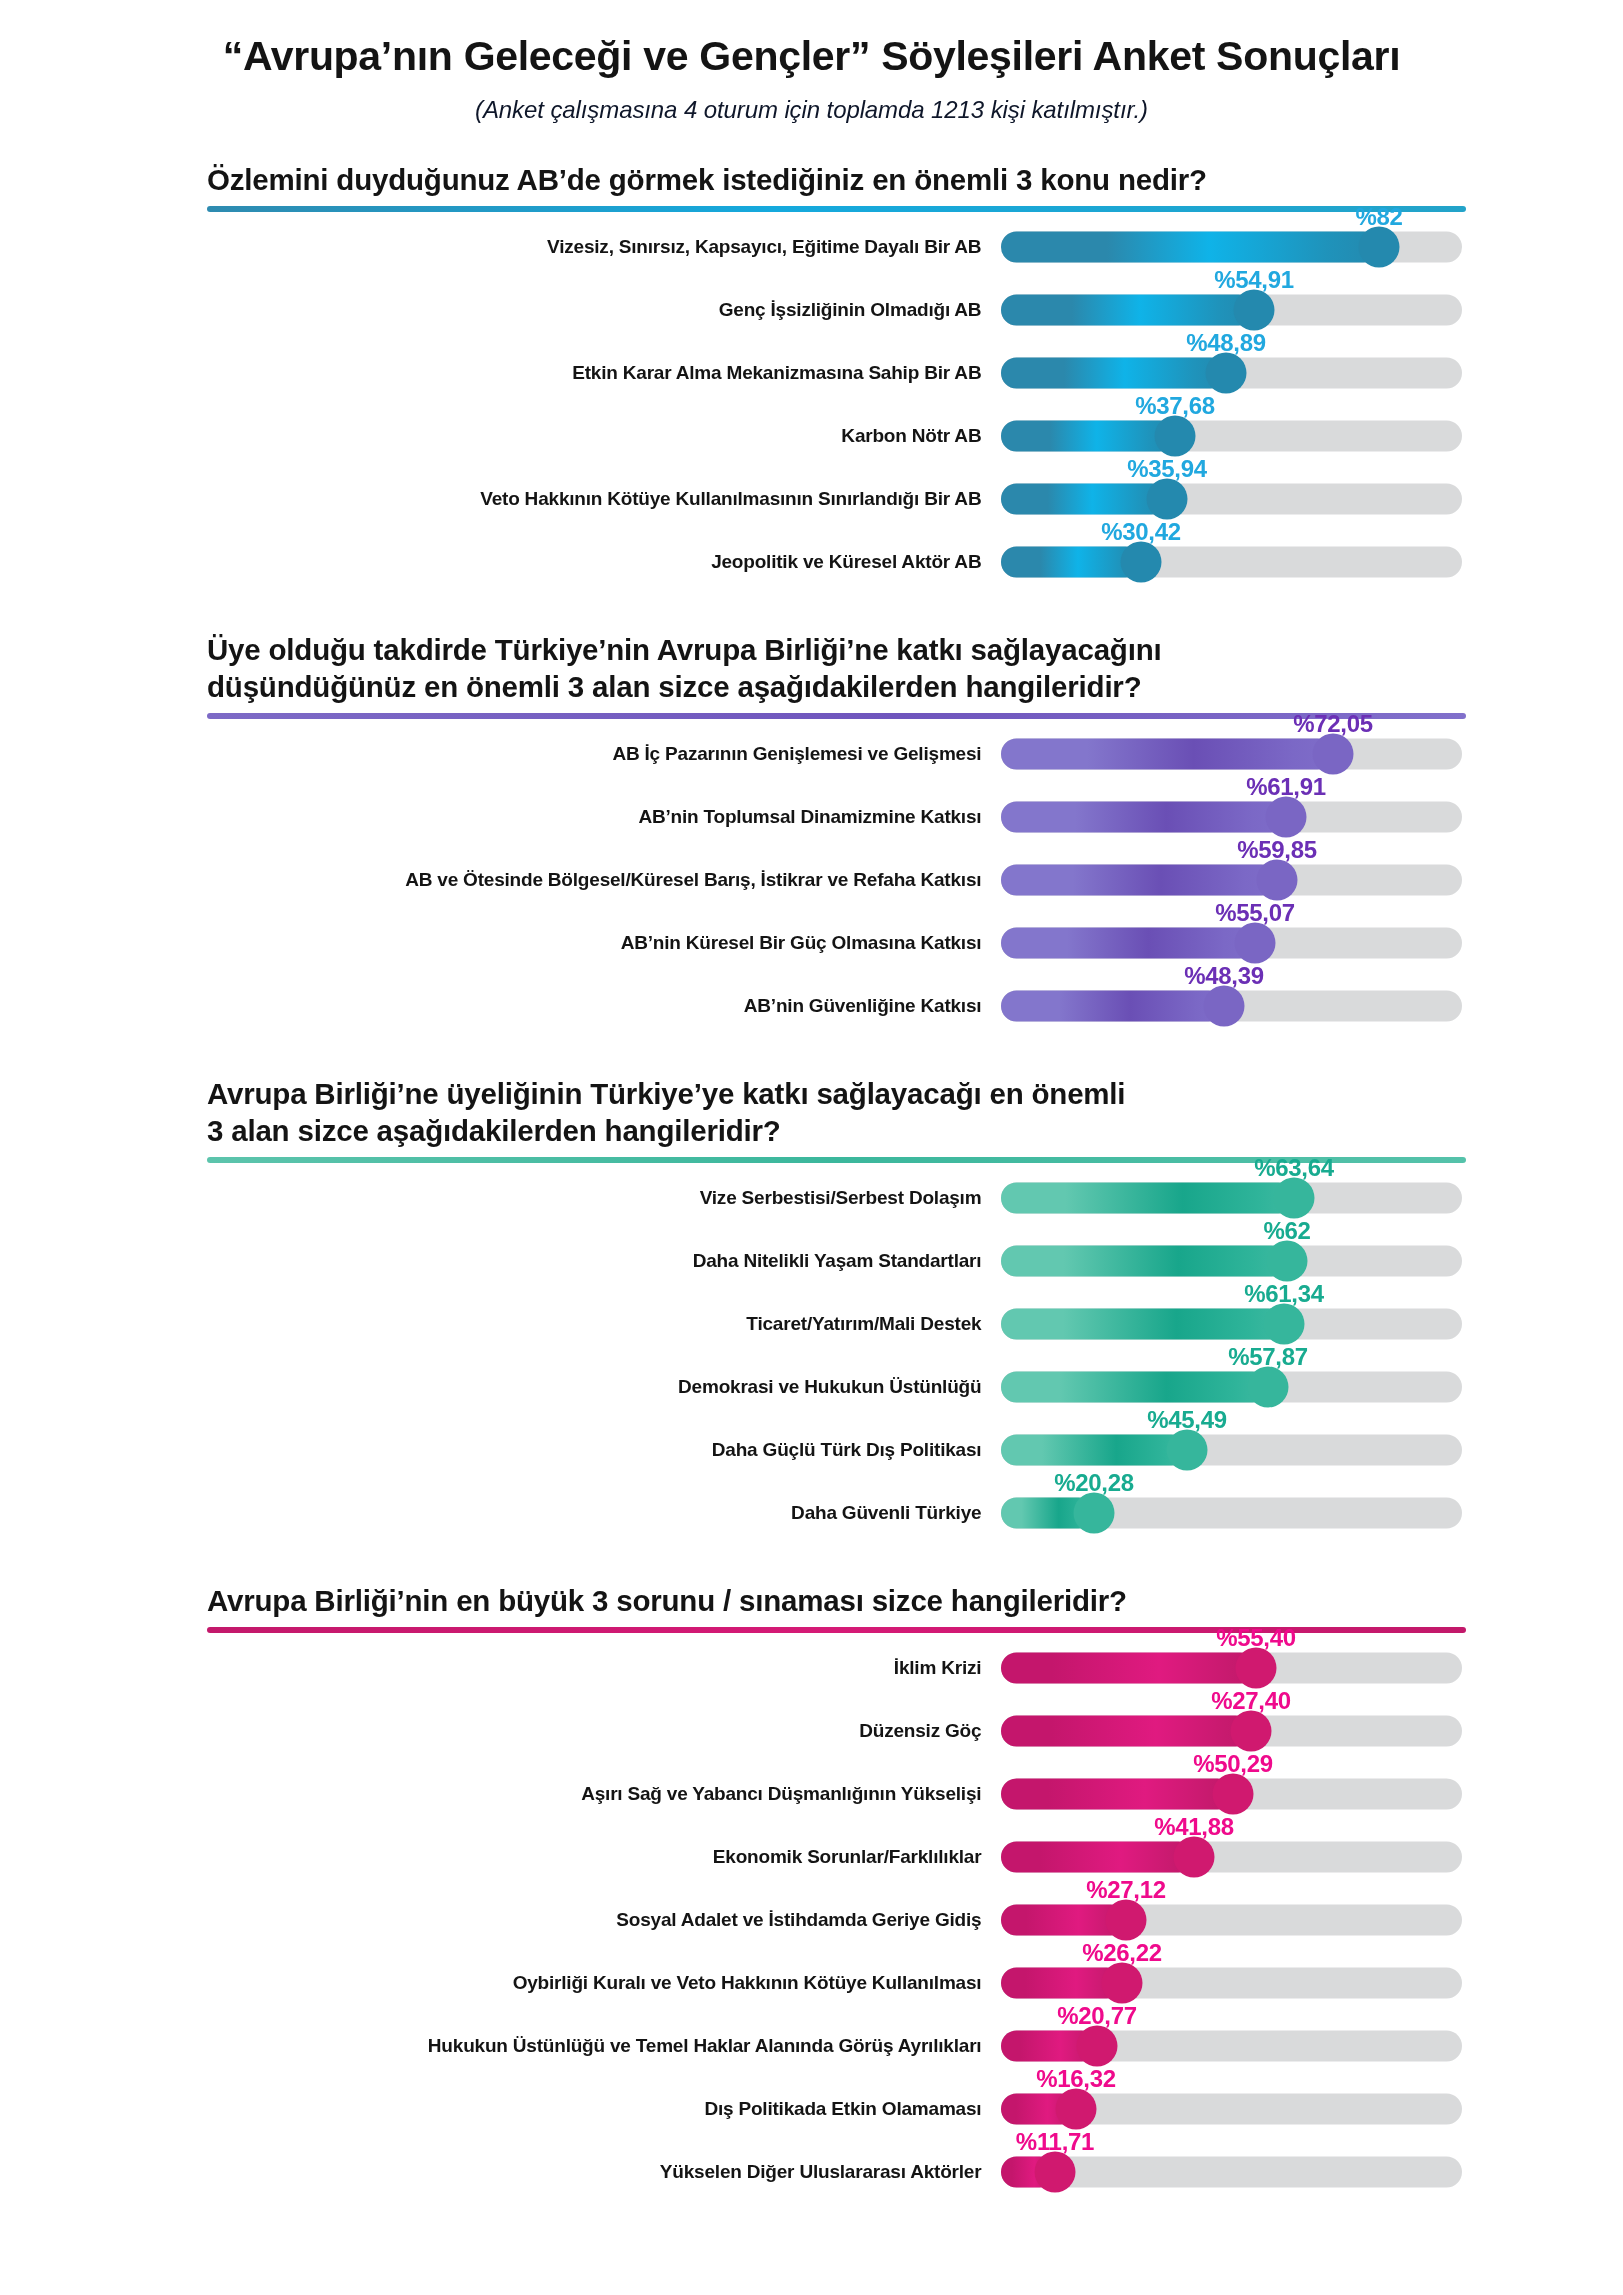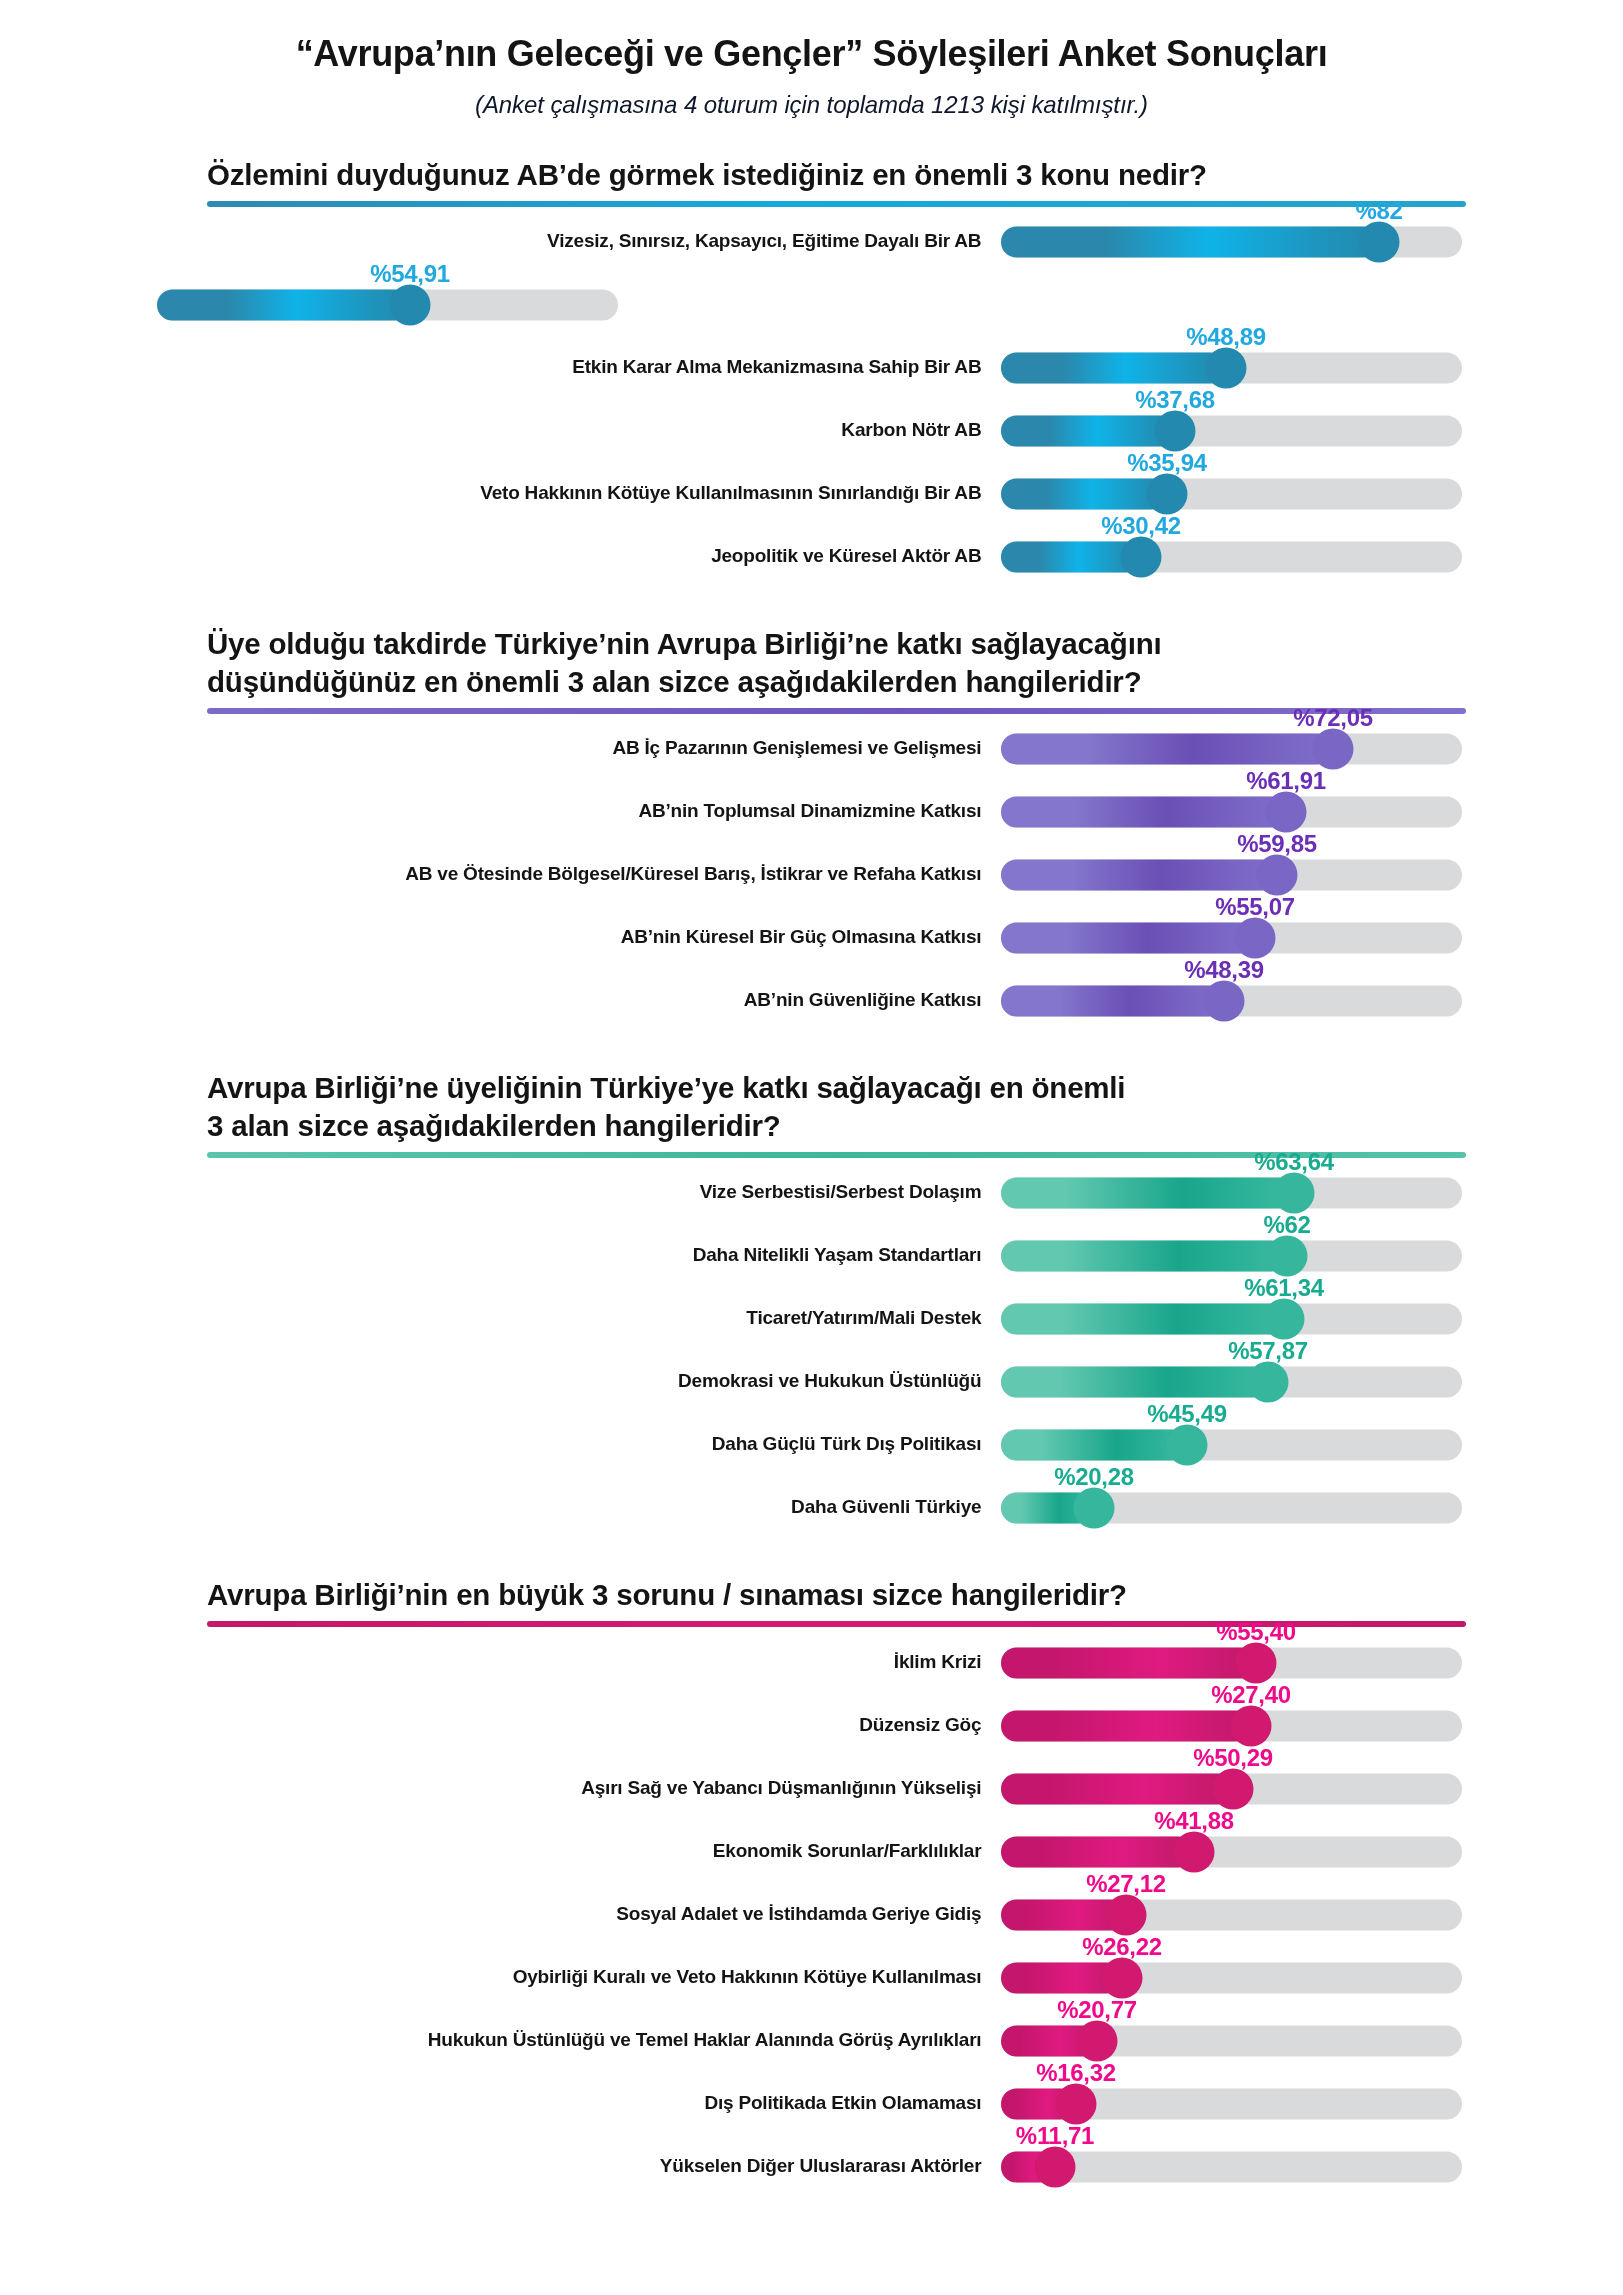--- a/index.html
+++ b/index.html
@@ -22,21 +22,21 @@
     box-sizing: border-box;
     padding: 0 157px;
   }
 
   
   .doc-header {
     padding-top: 34px;
     text-align: center;
   }
   .doc-title {
-    font-size: 36px;
+    font-size: 41px;
     font-weight: 700;
     letter-spacing: -0.3px;
     color: #141414;
     line-height: 1.1;
     margin: 0;
   }
   .doc-subtitle {
     margin-top: 17px;
     font-size: 24px;
     font-style: italic;
@@ -173,20 +173,21 @@
           <div class="row">
             <div class="row-label">Vizesiz, Sınırsız, Kapsayıcı, Eğitime Dayalı Bir AB</div>
             <div class="track-wrap">
               <div class="track"></div>
               <div class="fill" style="width: 378px;"></div>
               <div class="knob" style="left: 378px;"></div>
               <div class="value" style="left: 378px;">%82</div>
             </div>
           </div>
           <div class="row">
+            <div class="row-label">Genç İşsizliğinin Olmadığı AB</div>
             <div class="track-wrap">
               <div class="track"></div>
               <div class="fill" style="width: 253px;"></div>
               <div class="knob" style="left: 253px;"></div>
               <div class="value" style="left: 253px;">%54,91</div>
             </div>
           </div>
           <div class="row">
             <div class="row-label">Etkin Karar Alma Mekanizmasına Sahip Bir AB</div>
             <div class="track-wrap">

